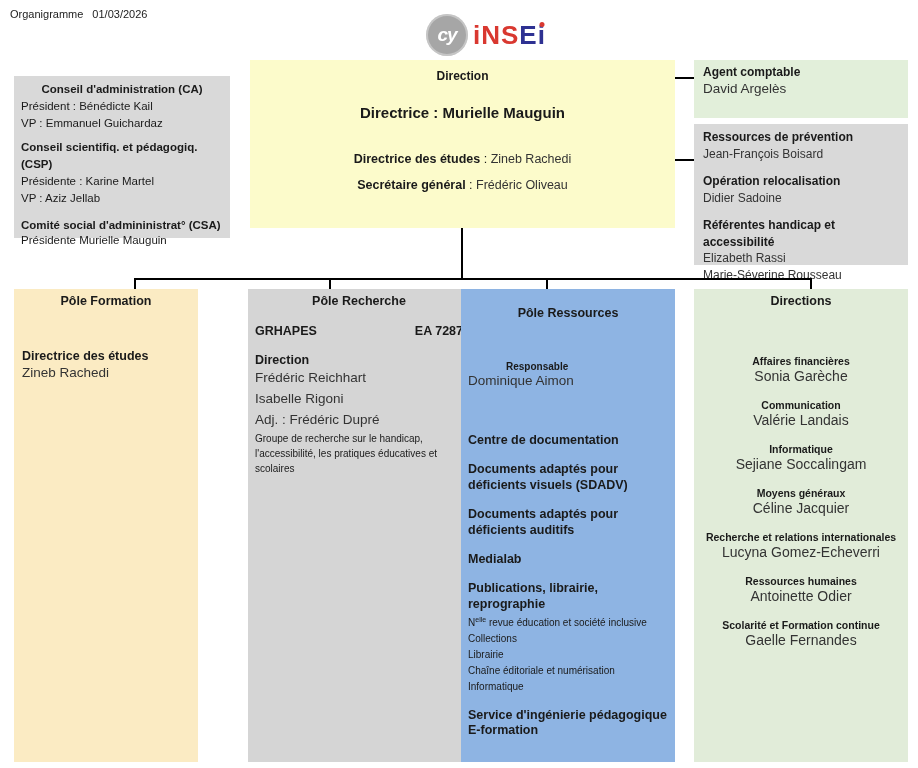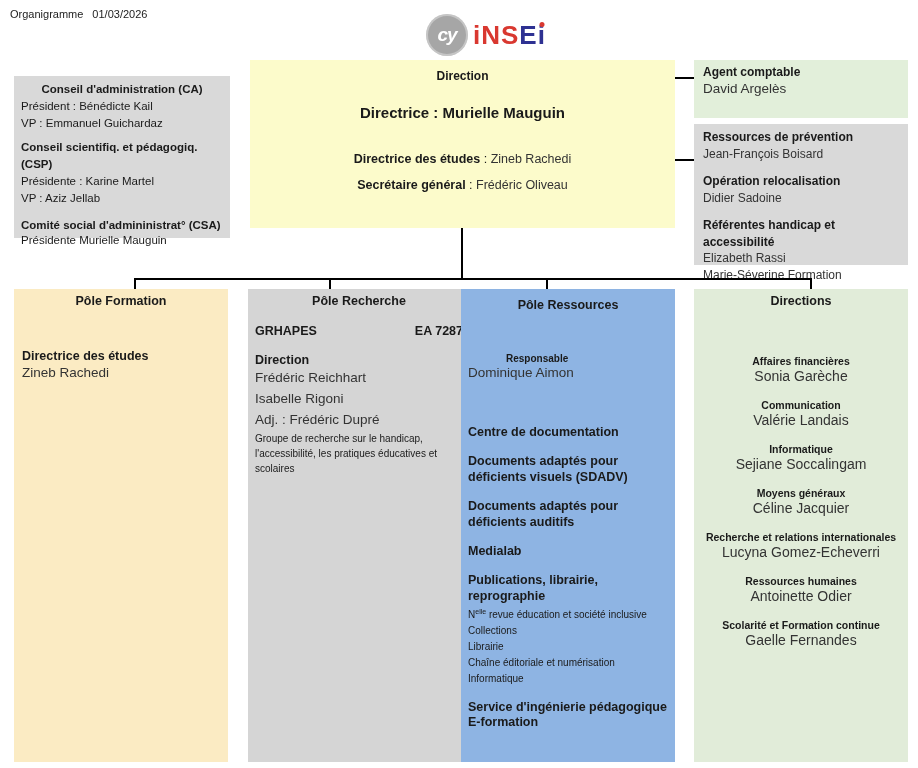--- a/index.html
+++ b/index.html
@@ -51,31 +51,31 @@
   
   #box-conseiller{left:694px;top:124px;width:214px;height:141px;background:var(--box-gray,#D9D9D9);
     padding:5px 9px;font-size:12px;line-height:16.5px;}
   #box-conseiller .grp{margin-top:11px;}
   #box-conseiller .grp:first-child{margin-top:0;}
   
   .line{background:var(--line,#000);}
   
   .col{top:289px;height:473px;box-sizing:border-box;}
   .col-header{padding-top:5px;text-align:center;font-size:12.5px;font-weight:bold;}
-  #col-formation{left:14px;width:214px;background:var(--col-cream,#FBEBC3);}
+  #col-formation{left:14px;width:184px;background:var(--col-cream,#FBEBC3);}
   #col-formation .body{margin-top:41px;padding-left:8px;}
   #col-formation .role{font-size:12.5px;font-weight:bold;}
   #col-formation .name{font-size:13.5px;line-height:19px;}
   #col-recherche{left:248px;width:222px;background:var(--col-gray,#D5D5D5);padding:0 7px;}
   #col-recherche .unitrow{margin-top:16px;display:flex;justify-content:space-between;
     font-size:12.5px;font-weight:bold;}
   #col-recherche .dirlabel{margin-top:15px;font-size:12.5px;font-weight:bold;}
   #col-recherche .names div{font-size:13.5px;line-height:21px;}
   #col-recherche .note{font-size:10px;line-height:15px;margin-top:1px;}
-  #col-ressources{left:461px;width:214px;background:var(--col-blue,#8EB4E3);padding:4px 7px;}
+  #col-ressources{left:461px;width:214px;background:var(--col-blue,#8EB4E3);padding:12px 7px;}
   #col-ressources .resp-label{margin-top:41px;padding-left:38px;font-size:10px;font-weight:bold;}
   #col-ressources .resp-name{font-size:13.5px;line-height:17px;}
   #col-ressources .svc{margin-top:13px;font-size:12.5px;font-weight:bold;line-height:16px;}
   #col-ressources .svc.first{margin-top:43px;}
   #col-ressources .small{font-size:10px;line-height:13px;}
   #col-ressources .revue{margin-top:1px;}
   #col-ressources .sub{margin-top:3px;}
   #col-ressources sup{font-size:7px;}
   #col-ressources .tail{margin-top:15px;font-size:12.5px;font-weight:bold;line-height:15px;}
   #col-directions{left:694px;width:214px;background:var(--col-green,#E1ECD9);text-align:center;}
@@ -132,21 +132,21 @@
       <div class="b">Ressources de prévention</div>
       <div class="n">Jean-François Boisard</div>
     </div>
     <div class="grp">
       <div class="b">Opération relocalisation</div>
       <div class="n">Didier Sadoine</div>
     </div>
     <div class="grp">
       <div class="b">Référentes handicap et accessibilité</div>
       <div class="n">Elizabeth Rassi</div>
-      <div class="n">Marie-Séverine Formation</div>
+      <div class="n">Marie-Séverine Rousseau</div>
     </div>
   </div>
 
   <div class="abs line" style="left:461px;top:228px;width:2px;height:52px;"></div>
   <div class="abs line" style="left:134px;top:278px;width:678px;height:2px;"></div>
   <div class="abs line" style="left:134px;top:278px;width:2px;height:12px;"></div>
   <div class="abs line" style="left:329px;top:278px;width:2px;height:12px;"></div>
   <div class="abs line" style="left:546px;top:278px;width:2px;height:12px;"></div>
   <div class="abs line" style="left:810px;top:278px;width:2px;height:12px;"></div>
   <div class="abs line" style="left:675px;top:77px;width:19px;height:2px;"></div>

